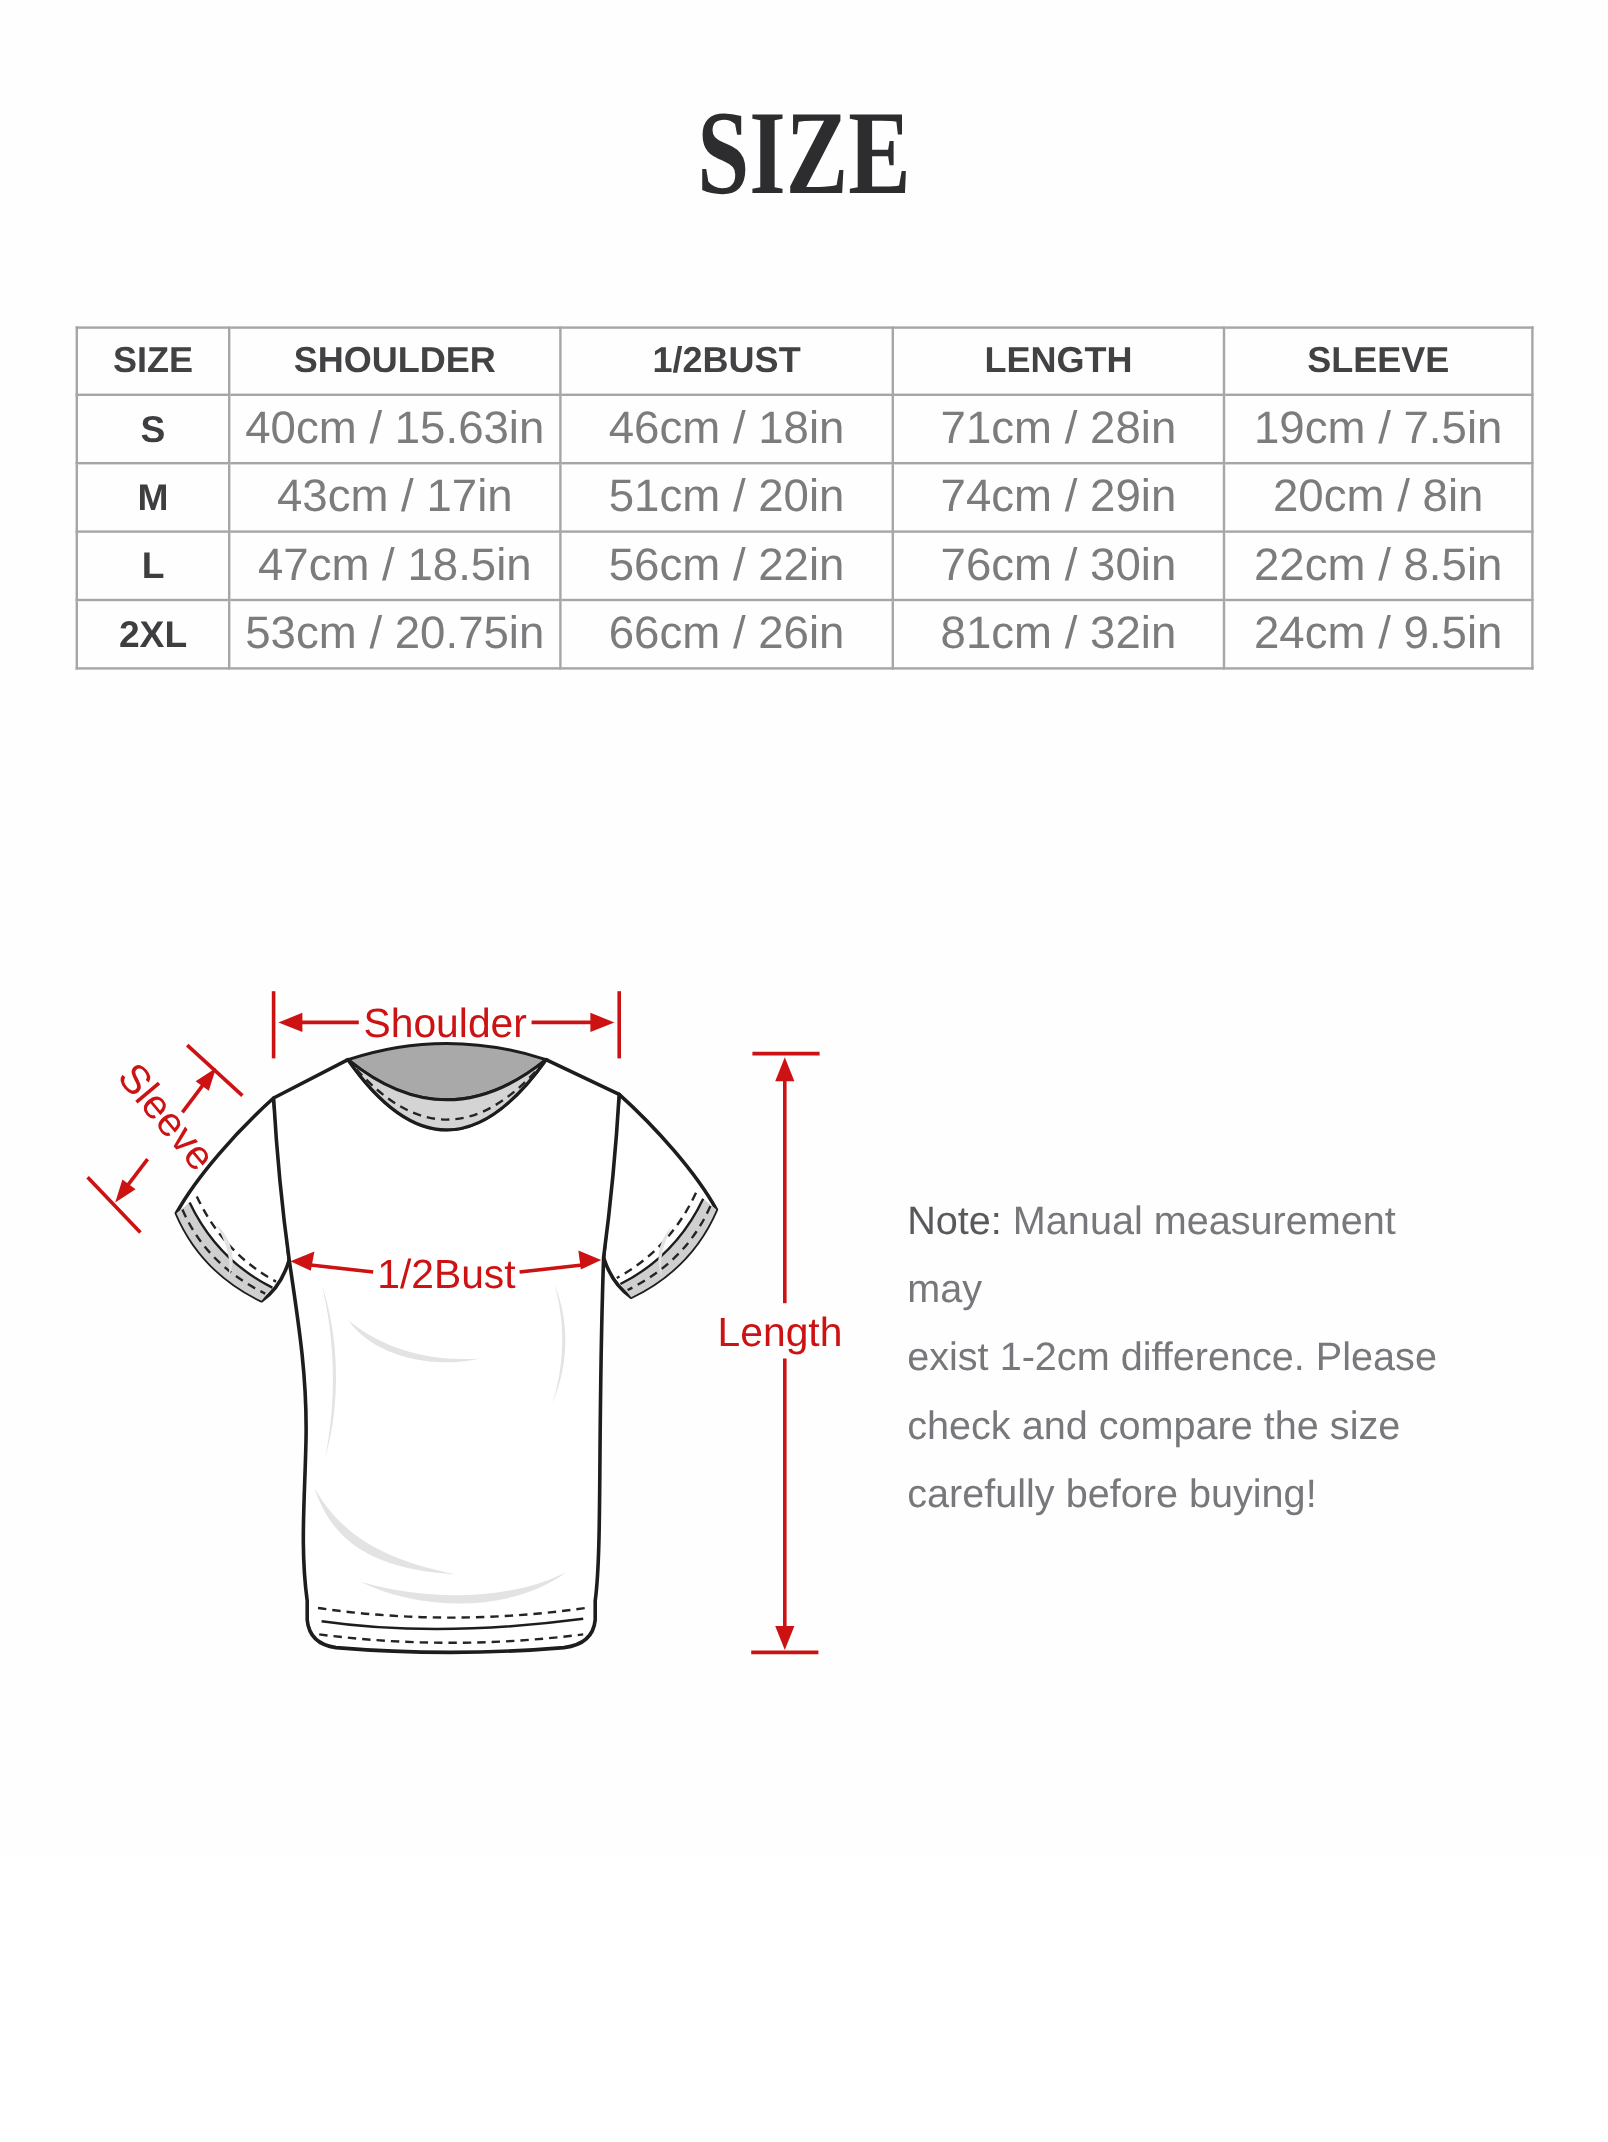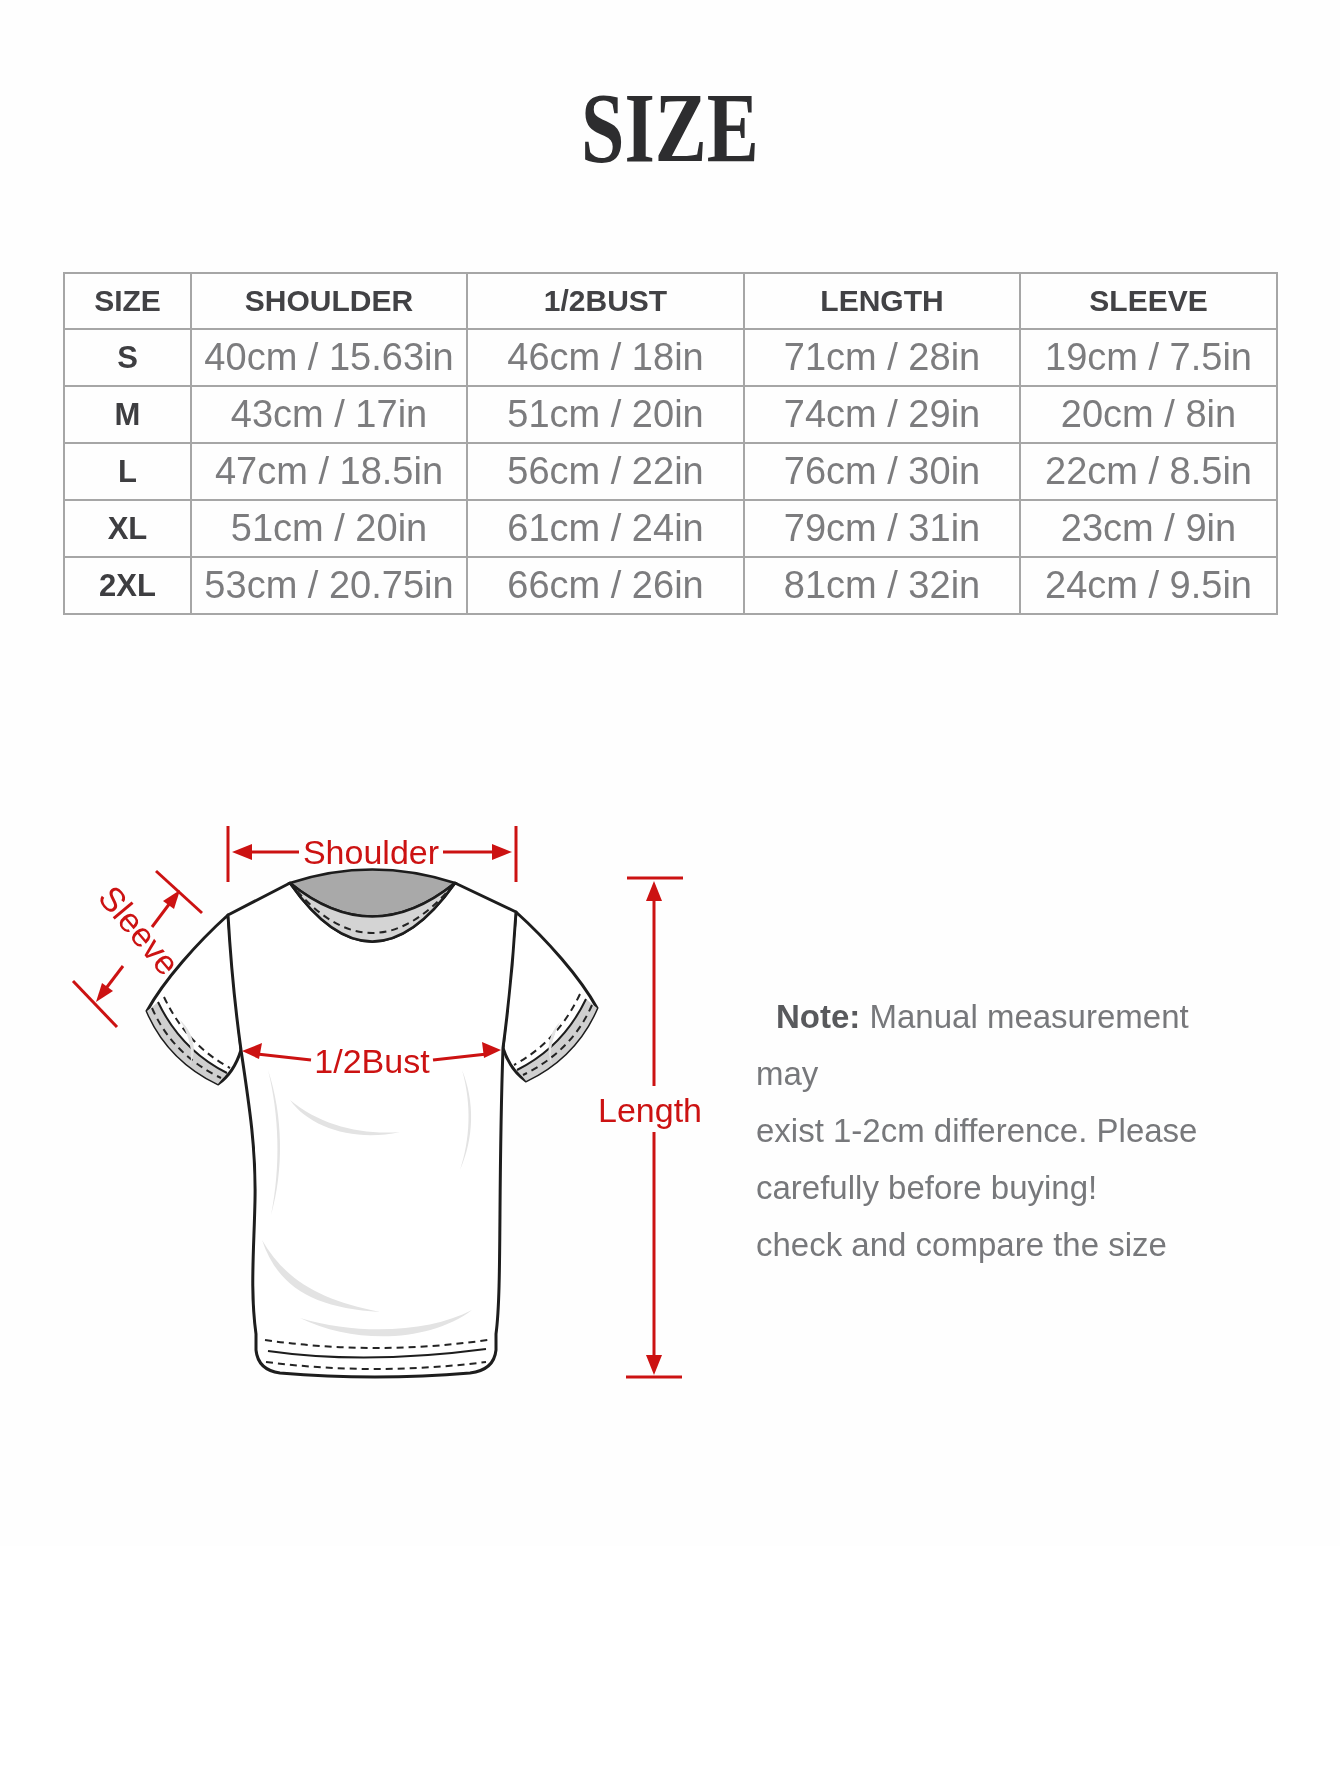--- a/index.html
+++ b/index.html
@@ -29,21 +29,21 @@
     white-space:nowrap;overflow:hidden;
   }
   .size-table th{height:54px;font-size:30px;font-weight:bold;color:#424245;}
   .size-table td{font-size:38px;color:#7c7c7e;}
   .size-table td.size{font-weight:bold;color:#3e3e41;font-size:31px;}
   .diagram{position:absolute;left:0;top:770px;width:1340px;height:650px;}
   .note{
     position:absolute;left:756px;top:988px;width:460px;
     font-size:33px;line-height:57px;color:#77787b;
   }
-  .note .note-label{font-weight:bold;color:#58595c;margin-left:20px;}
+  .note .note-label{font-weight:normal;color:#58595c;}
   
   .outline{fill:#ffffff;stroke:#1d1d1d;stroke-width:3;stroke-linejoin:round;}
   .detail{fill:none;stroke:#1d1d1d;stroke-width:2;}
   .stitch{fill:none;stroke:#242424;stroke-width:2;stroke-dasharray:7 5;}
   .wrinkle{fill:#e3e3e3;stroke:none;}
   .dim{stroke:#cc1212;stroke-width:3;fill:none;}
   .dimhead{fill:#cc1212;stroke:none;}
   .dimtext{fill:#cc1212;font-family:"Liberation Sans",sans-serif;font-size:34px;}
 </style>
 </head>
@@ -84,27 +84,20 @@
         <td>51cm / 20in</td>
         <td>74cm / 29in</td>
         <td>20cm / 8in</td>
       </tr>
       <tr>
         <td class="size">L</td>
         <td>47cm / 18.5in</td>
         <td>56cm / 22in</td>
         <td>76cm / 30in</td>
         <td>22cm / 8.5in</td>
-      </tr>
-      <tr>
-        <td class="size">XL</td>
-        <td>51cm / 20in</td>
-        <td>61cm / 24in</td>
-        <td>79cm / 31in</td>
-        <td>23cm / 9in</td>
       </tr>
       <tr>
         <td class="size">2XL</td>
         <td>53cm / 20.75in</td>
         <td>66cm / 26in</td>
         <td>81cm / 32in</td>
         <td>24cm / 9.5in</td>
       </tr>
     </tbody>
   </table>
@@ -171,17 +164,17 @@
     <line class="dim" x1="654" y1="129" x2="654" y2="316"></line>
     <text class="dimtext" x="650" y="352" text-anchor="middle">Length</text>
     <line class="dim" x1="654" y1="362" x2="654" y2="587"></line>
     <polygon class="dimhead" points="654,605 646,585 662,585"></polygon>
     <line class="dim" x1="626" y1="607" x2="682" y2="607"></line>
   </svg>
 
   <div class="note">
     <div><span class="note-label">Note:</span> <span>Manual measurement may</span></div>
     <div>exist 1-2cm difference. Please</div>
+    <div>check and compare the size</div>
     <div>carefully before buying!</div>
-    <div>check and compare the size</div>
   </div>
 
 </div>
 
 </body></html>

